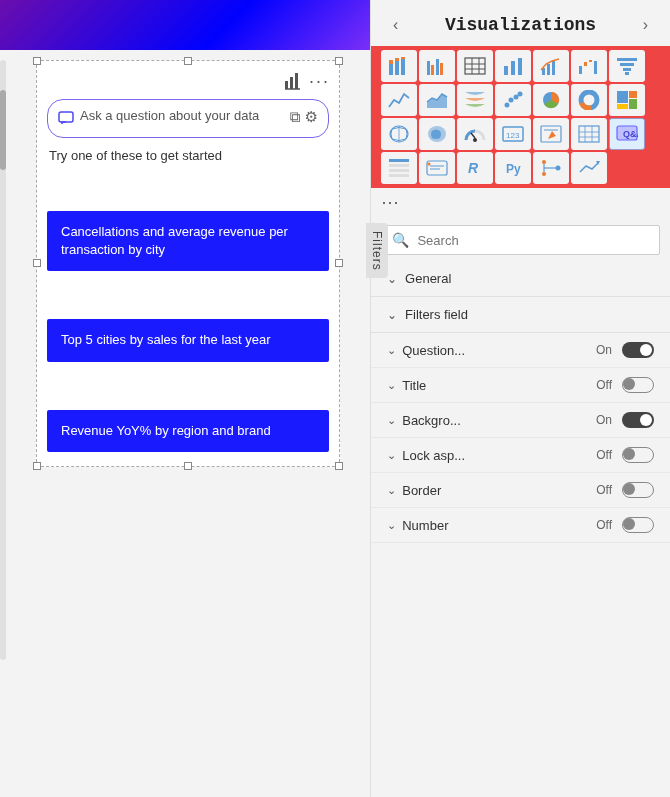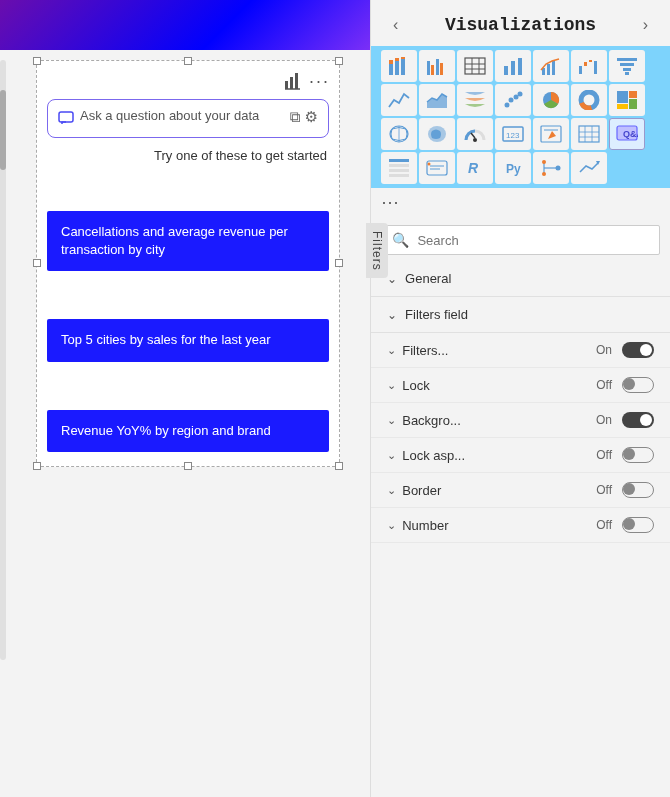--- a/index.html
+++ b/index.html
@@ -66,21 +66,21 @@
       display: flex;
       align-items: center;
       justify-content: center;
       color: #555;
       cursor: pointer;
       font-size: 16px;
     }
 
     .qa-box {
       border: 1.5px solid #7b68ee;
-      border-radius: 8px;
+      border-radius: 16px;
       padding: 8px 10px;
       display: flex;
       align-items: flex-start;
       gap: 6px;
       margin-bottom: 10px;
       background: white;
     }
 
     .qa-icon {
       font-size: 14px;
@@ -98,21 +98,20 @@
       font-size: 15px;
       color: #666;
       cursor: pointer;
     }
 
     .try-text {
       font-size: 13px;
       color: #333;
       margin-bottom: 10px;
       padding: 0 2px;
-      text-align: right;
     }
 
     .suggestion-btn {
       display: block;
       width: 100%;
       background: #1a1aff;
       color: white;
       border: none;
       padding: 12px 14px;
       text-align: left;
@@ -195,21 +194,21 @@
       cursor: pointer;
       padding: 2px 6px;
     }
 
     
     .icon-grid {
       display: grid;
       grid-template-columns: repeat(7, 36px);
       gap: 2px;
       padding: 4px 10px;
-      background: #7dd3fc;
+      background: #ef4444;
     }
 
     .viz-icon {
       width: 36px;
       height: 32px;
       display: flex;
       align-items: center;
       justify-content: center;
       cursor: pointer;
       border-radius: 3px;
@@ -650,32 +649,32 @@
       <span class="section-label">General</span>
     </div>
 
     <div class="settings-section">
       <span class="chevron-icon">⌄</span>
       <span class="section-label">Filters field</span>
     </div>
 
     <div class="toggle-row">
       <span class="toggle-chevron">⌄</span>
-      <span class="toggle-label">Filters...</span>
+      <span class="toggle-label">Question...</span>
       <span class="toggle-value">On</span>
       <div class="toggle-switch">
         <div class="toggle-track on">
           <div class="toggle-knob"></div>
         </div>
       </div>
     </div>
 
     <div class="toggle-row">
       <span class="toggle-chevron">⌄</span>
-      <span class="toggle-label">Lock</span>
+      <span class="toggle-label">Title</span>
       <span class="toggle-value">Off</span>
       <div class="toggle-switch">
         <div class="toggle-track off">
           <div class="toggle-knob"></div>
         </div>
       </div>
     </div>
 
     <div class="toggle-row">
       <span class="toggle-chevron">⌄</span>

